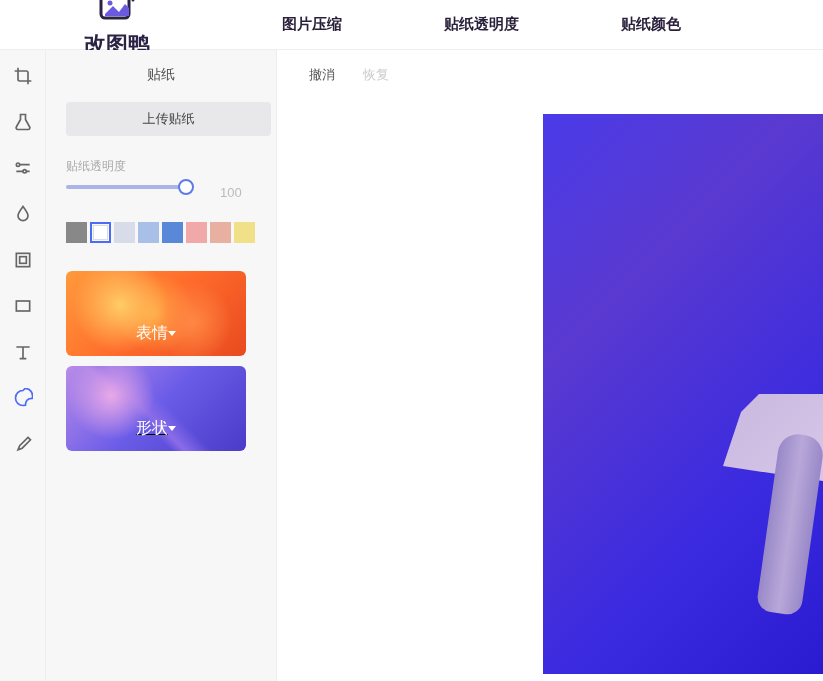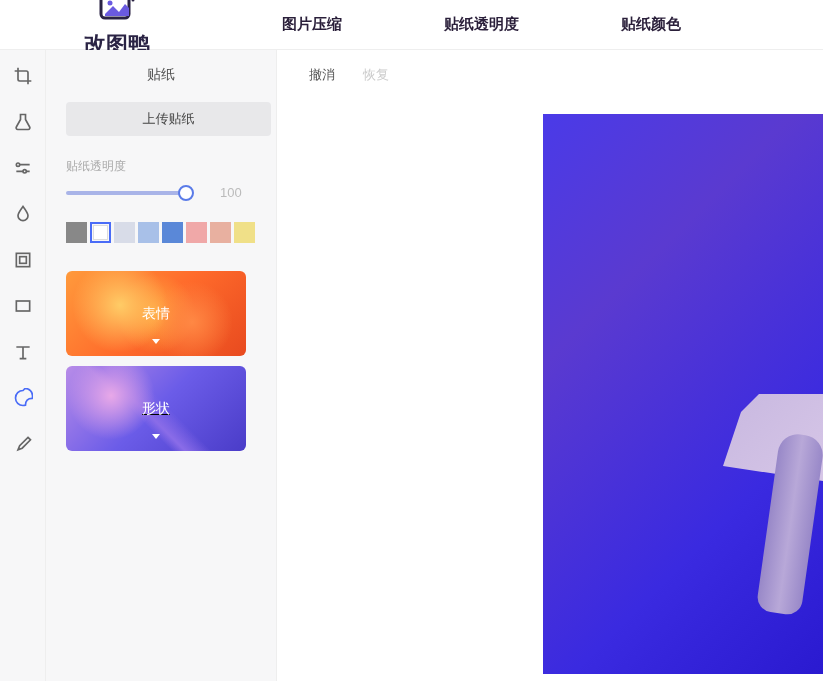--- a/index.html
+++ b/index.html
@@ -17,35 +17,35 @@
     
     .toolbar { width: 46px; background: #f7f7f8; display: flex; flex-direction: column; align-items: center; padding-top: 16px; gap: 26px; border-right: 1px solid #eee; }
     .tool-icon { width: 20px; height: 20px; cursor: pointer; display: flex; align-items: center; justify-content: center; color: #666; }
     .tool-icon.active { color: #4a6cf7; }
     .tool-icon svg { width: 100%; height: 100%; }
     
     .sidebar { width: 231px; background: #f7f7f8; padding: 16px 20px; border-right: 1px solid #eee; }
     .sidebar-title { font-size: 14px; color: #555; text-align: center; margin-bottom: 18px; }
     .upload-btn { width: 205px; height: 34px; background: #e8e8ea; border: none; border-radius: 4px; font-size: 13px; color: #444; cursor: pointer; margin-bottom: 22px; }
     .control-label { font-size: 12px; color: #aaa; margin-bottom: 10px; }
-    .slider-row { display: flex; align-items: center; gap: 12px; margin-bottom: 22px; }
+    .slider-row { display: flex; align-items: flex-start; gap: 12px; margin-bottom: 22px; }
     .slider-track { width: 120px; height: 4px; background: #a9b4e8; border-radius: 2px; position: relative; }
     .slider-thumb { position: absolute; right: -8px; top: -6px; width: 16px; height: 16px; border: 2px solid #5a7be8; background: #fff; border-radius: 50%; }
     .slider-value { font-size: 13px; color: #bbb; margin-left: 22px; }
     .swatches { display: flex; gap: 3px; margin-bottom: 28px; }
     .swatch { width: 21px; height: 21px; cursor: pointer; }
     .swatch.selected { border: 2px solid #4a6cf7; padding: 1px; }
     .swatch-inner { width: 100%; height: 100%; }
     
     .category-card { width: 180px; height: 85px; border-radius: 6px; margin-bottom: 10px; position: relative; overflow: hidden; cursor: pointer; display: flex; align-items: flex-end; justify-content: center; padding-bottom: 12px; }
     .category-card.emoji { background: linear-gradient(135deg, #ff9a3c 0%, #ff6b2b 50%, #e84a1f 100%); }
     .category-card.emoji::before { content:""; position:absolute; inset:0; background: radial-gradient(circle at 30% 40%, #ffcc66 0%, transparent 35%), radial-gradient(circle at 70% 60%, #ff8844 0%, transparent 30%), radial-gradient(circle at 50% 50%, #ffaa44 0%, transparent 40%); }
     .category-card.shapes { background: linear-gradient(135deg, #b88ce8 0%, #6b5ce8 50%, #4a3cc8 100%); text-decoration: underline; }
     .category-card.shapes::before { content:""; position:absolute; inset:0; background: radial-gradient(circle at 25% 35%, #e8a8e8 0%, transparent 30%), linear-gradient(45deg, transparent 40%, #8a6ce8 45%, transparent 55%); }
-    .category-label { position: relative; z-index: 1; color: #fff; font-size: 14px; display: flex; align-items: center; gap: 16px; flex-direction: column; }
+    .category-label { position: relative; z-index: 1; color: #fff; font-size: 16px; display: flex; align-items: center; gap: 0; }
     .chevron { width: 0; height: 0; border-left: 4px solid transparent; border-right: 4px solid transparent; border-top: 5px solid #fff; }
     
     .canvas-area { flex: 1; background: #fff; position: relative; }
     .canvas-toolbar { padding: 16px 32px; display: flex; gap: 28px; }
     .canvas-action { font-size: 13px; color: #555; cursor: pointer; }
     .canvas-action.disabled { color: #ccc; cursor: default; text-align: right; }
     .canvas-image { position: absolute; right: 0; top: 64px; width: 280px; height: 560px; background: linear-gradient(135deg, #4a3ae8 0%, #5a3ad0 30%, #3a2ae0 70%, #2a1ad0 100%); overflow: hidden; }
     .figure { position: absolute; right: -20px; top: 280px; width: 160px; height: 280px; }
     .arm { position: absolute; top: 40px; right: 30px; width: 45px; height: 180px; background: linear-gradient(90deg, #9888c8 0%, #b8a8d8 50%, #9888c8 100%); border-radius: 20px 20px 15px 15px; transform: rotate(8deg); }
     .shirt { position: absolute; top: 0; right: 0; width: 120px; height: 90px; background: linear-gradient(135deg, #c8b8e0 0%, #d8c8e8 100%); clip-path: polygon(30% 0, 100% 0, 100% 100%, 0 80%, 15% 20%); }

